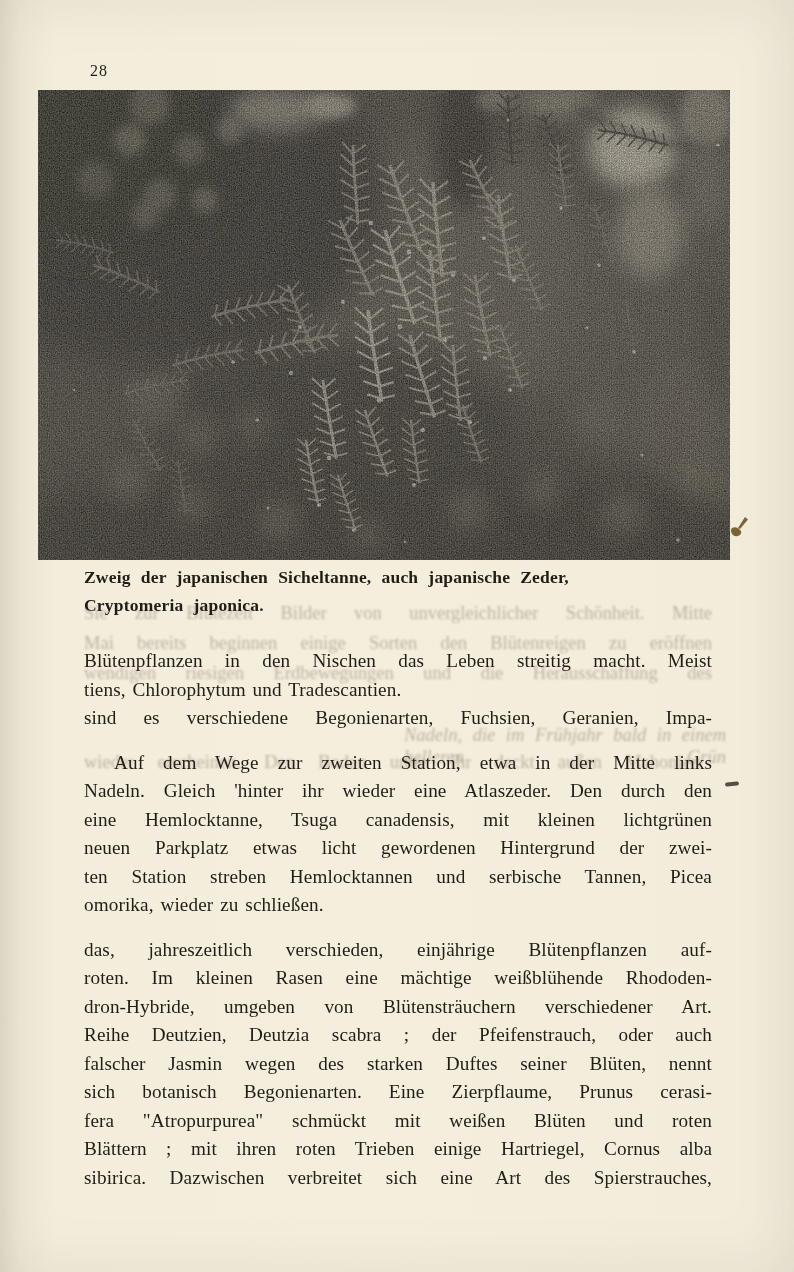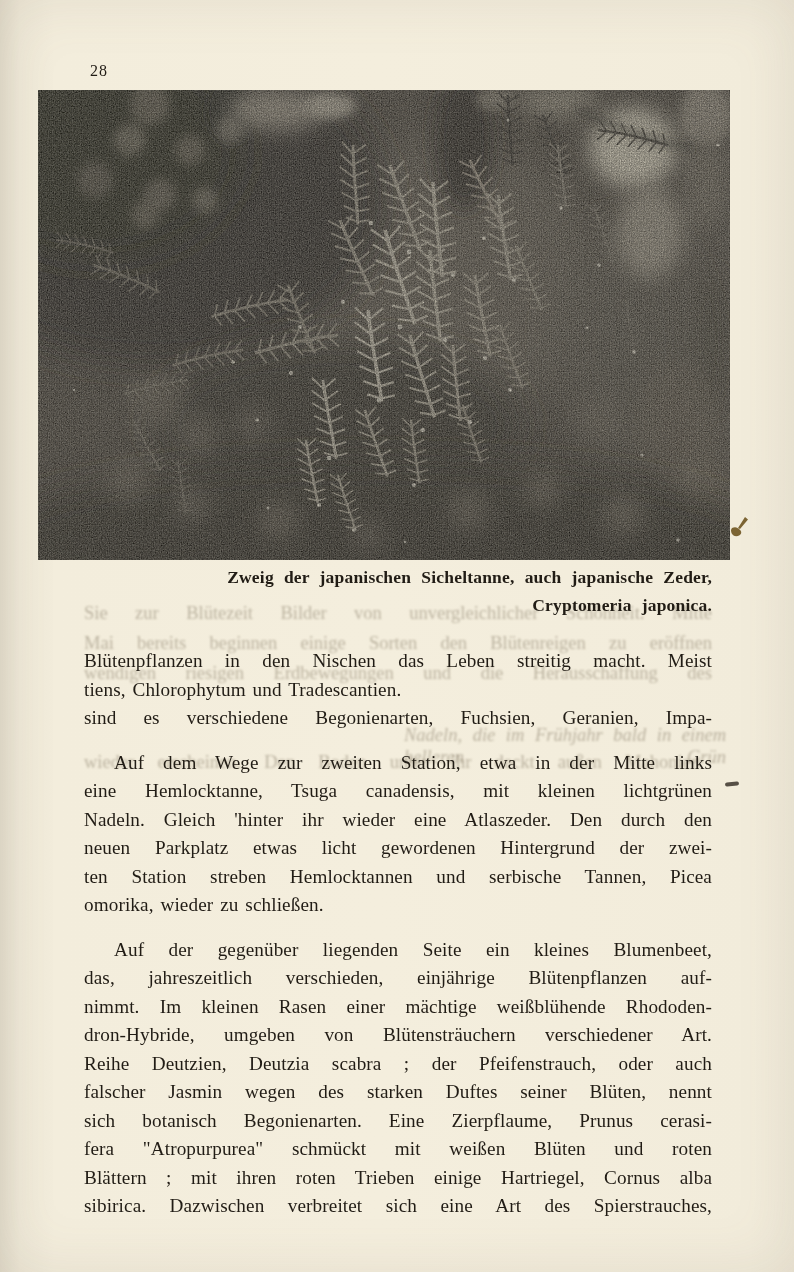--- a/index.html
+++ b/index.html
@@ -10,21 +10,21 @@
     box-shadow:inset 0 0 60px rgba(120,110,90,.12);
   }
   .page-number{position:absolute;left:90px;top:62px;font-size:16px;letter-spacing:1px;z-index:3;}
   .photo-frame{position:absolute;left:38px;top:90px;width:692px;height:470px;background:#3f3b34;overflow:hidden;z-index:2;}
   .photo-frame::after{
     content:"";position:absolute;inset:0;pointer-events:none;
     background-image:radial-gradient(circle,rgba(18,15,11,.18) 0,rgba(18,15,11,.18) .5px,transparent 1px),
                      repeating-linear-gradient(90deg,rgba(240,233,215,.04) 0 1px,transparent 1px 2px);
     background-size:2.5px 2.5px,auto;
   }
-  .caption{position:absolute;left:84px;width:628px;text-align:right;font-weight:bold;
+  .caption{position:absolute;left:84px;width:628px;text-align:left;font-weight:bold;
     font-size:17.5px;word-spacing:5.5px;letter-spacing:.2px;z-index:3;}
   .caption.c1{top:567px;} .caption.c2{top:595px;}
   .body-text{position:absolute;left:84px;top:631px;width:628px;font-size:19.2px;line-height:28.5px;
     word-spacing:2px;letter-spacing:.1px;z-index:3;}
   .paragraph{margin:16px 0 5px 0;}
   .line{text-align:justify;text-align-last:justify;}
   .line.last{text-align-last:left;}
   .line.indent{text-indent:30px;}
   .bleed-layer{position:absolute;inset:0;z-index:1;}
   .ghost-line{position:absolute;font-size:18.5px;line-height:22px;color:rgba(112,101,79,.42);
@@ -216,30 +216,29 @@
   <div class="caption c2">Cryptomeria japonica.</div>
 
   <div class="body-text">
       <div class="paragraph">
         <div class="line">Blütenpflanzen in den Nischen das Leben streitig macht. Meist</div>
         <div class="line last">tiens, Chlorophytum und Tradescantien.</div>
         <div class="line">sind es verschiedene Begonienarten, Fuchsien, Geranien, Impa-</div>
       </div>
       <div class="paragraph">
         <div class="line indent">Auf dem Wege zur zweiten Station, etwa in der Mitte links</div>
+        <div class="line">Nadeln. Gleich 'hinter ihr wieder eine Atlaszeder. Den durch den</div>
         <div class="line">eine Hemlocktanne, Tsuga canadensis, mit kleinen lichtgrünen</div>
-        <div class="line">Nadeln. Gleich 'hinter ihr wieder eine Atlaszeder. Den durch den</div>
         <div class="line">neuen Parkplatz etwas licht gewordenen Hintergrund der zwei-</div>
         <div class="line">ten Station streben Hemlocktannen und serbische Tannen, Picea</div>
         <div class="line last">omorika, wieder zu schließen.</div>
       </div>
       <div class="paragraph">
-        <div class="line indent">Auf der gegenüber liegenden Seite ein kleines Blumenbeet,</div>
         <div class="line">das, jahreszeitlich verschieden, einjährige Blütenpflanzen auf-</div>
-        <div class="line">nimmt. Im kleinen Rasen einer mächtige weißblühende Rhododen-</div>
+        <div class="line">roten. Im kleinen Rasen eine mächtige weißblühende Rhododen-</div>
         <div class="line">dron-Hybride, umgeben von Blütensträuchern verschiedener Art.</div>
         <div class="line">Reihe Deutzien, Deutzia scabra ; der Pfeifenstrauch, oder auch</div>
         <div class="line">falscher Jasmin wegen des starken Duftes seiner Blüten, nennt</div>
         <div class="line">sich botanisch Begonienarten. Eine Zierpflaume, Prunus cerasi-</div>
         <div class="line">fera "Atropurpurea" schmückt mit weißen Blüten und roten</div>
         <div class="line">Blättern ; mit ihren roten Trieben einige Hartriegel, Cornus alba</div>
         <div class="line">sibirica. Dazwischen verbreitet sich eine Art des Spierstrauches,</div>
       </div>
     </div>
 

